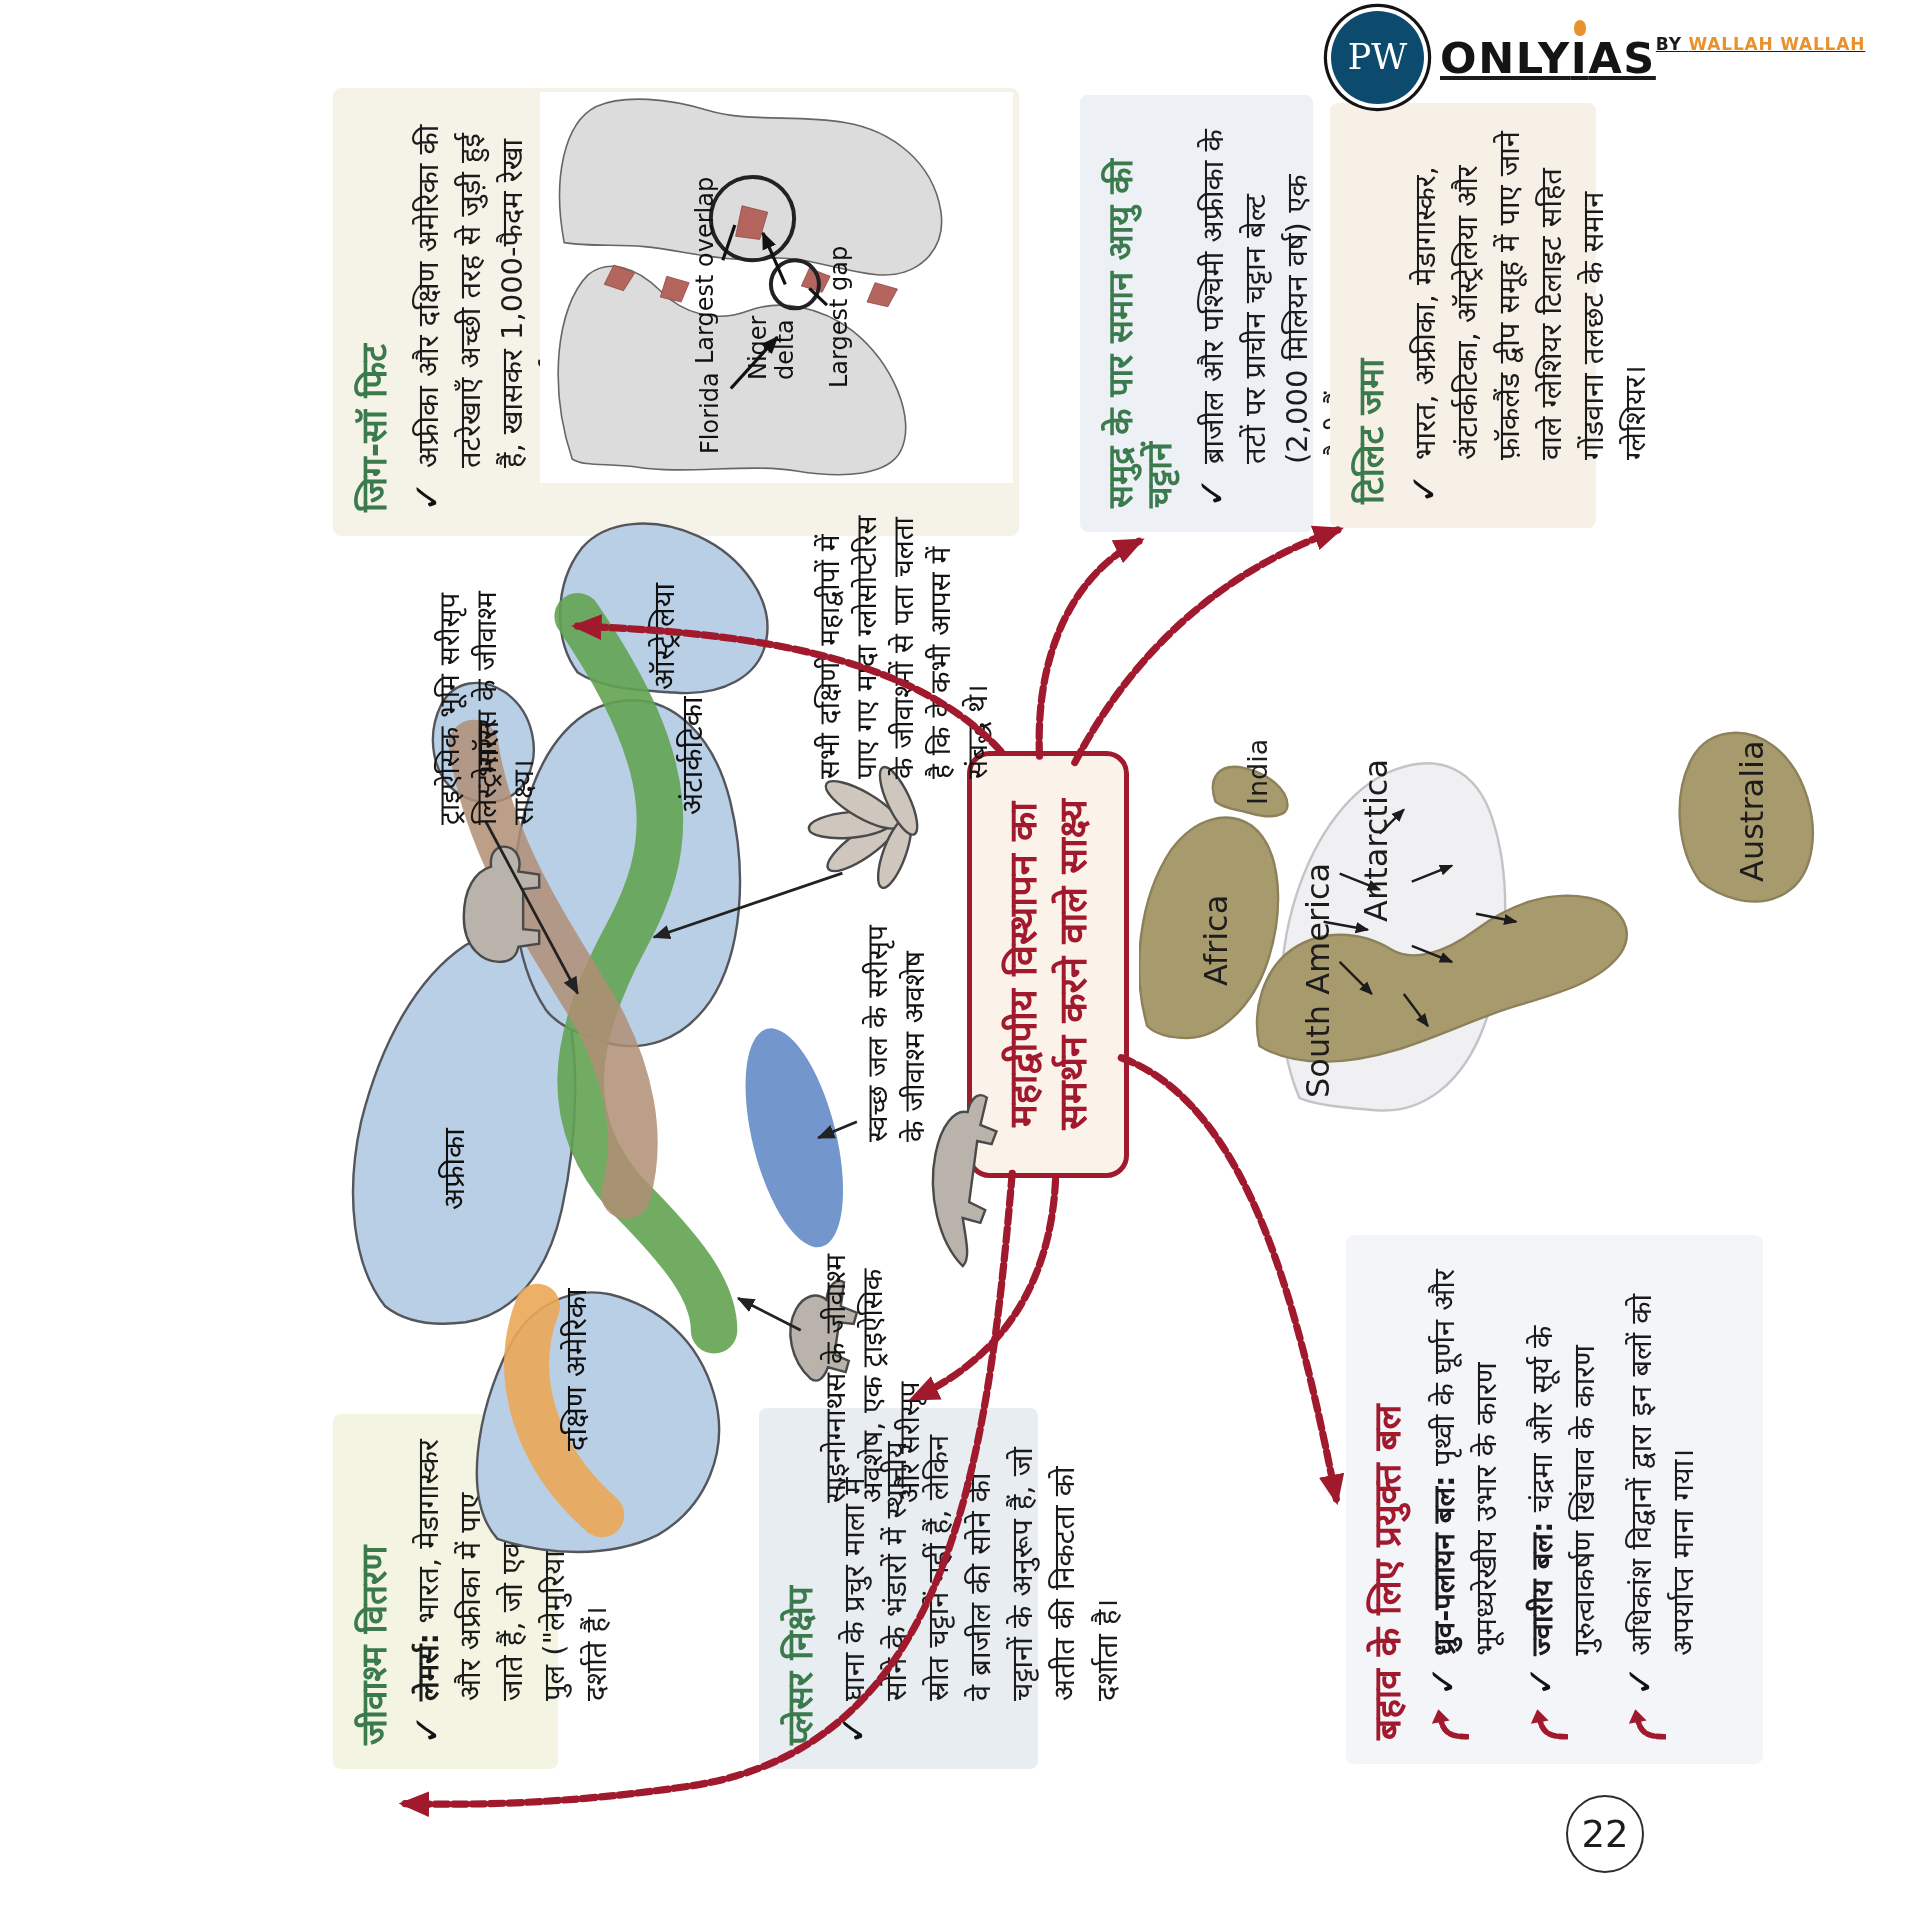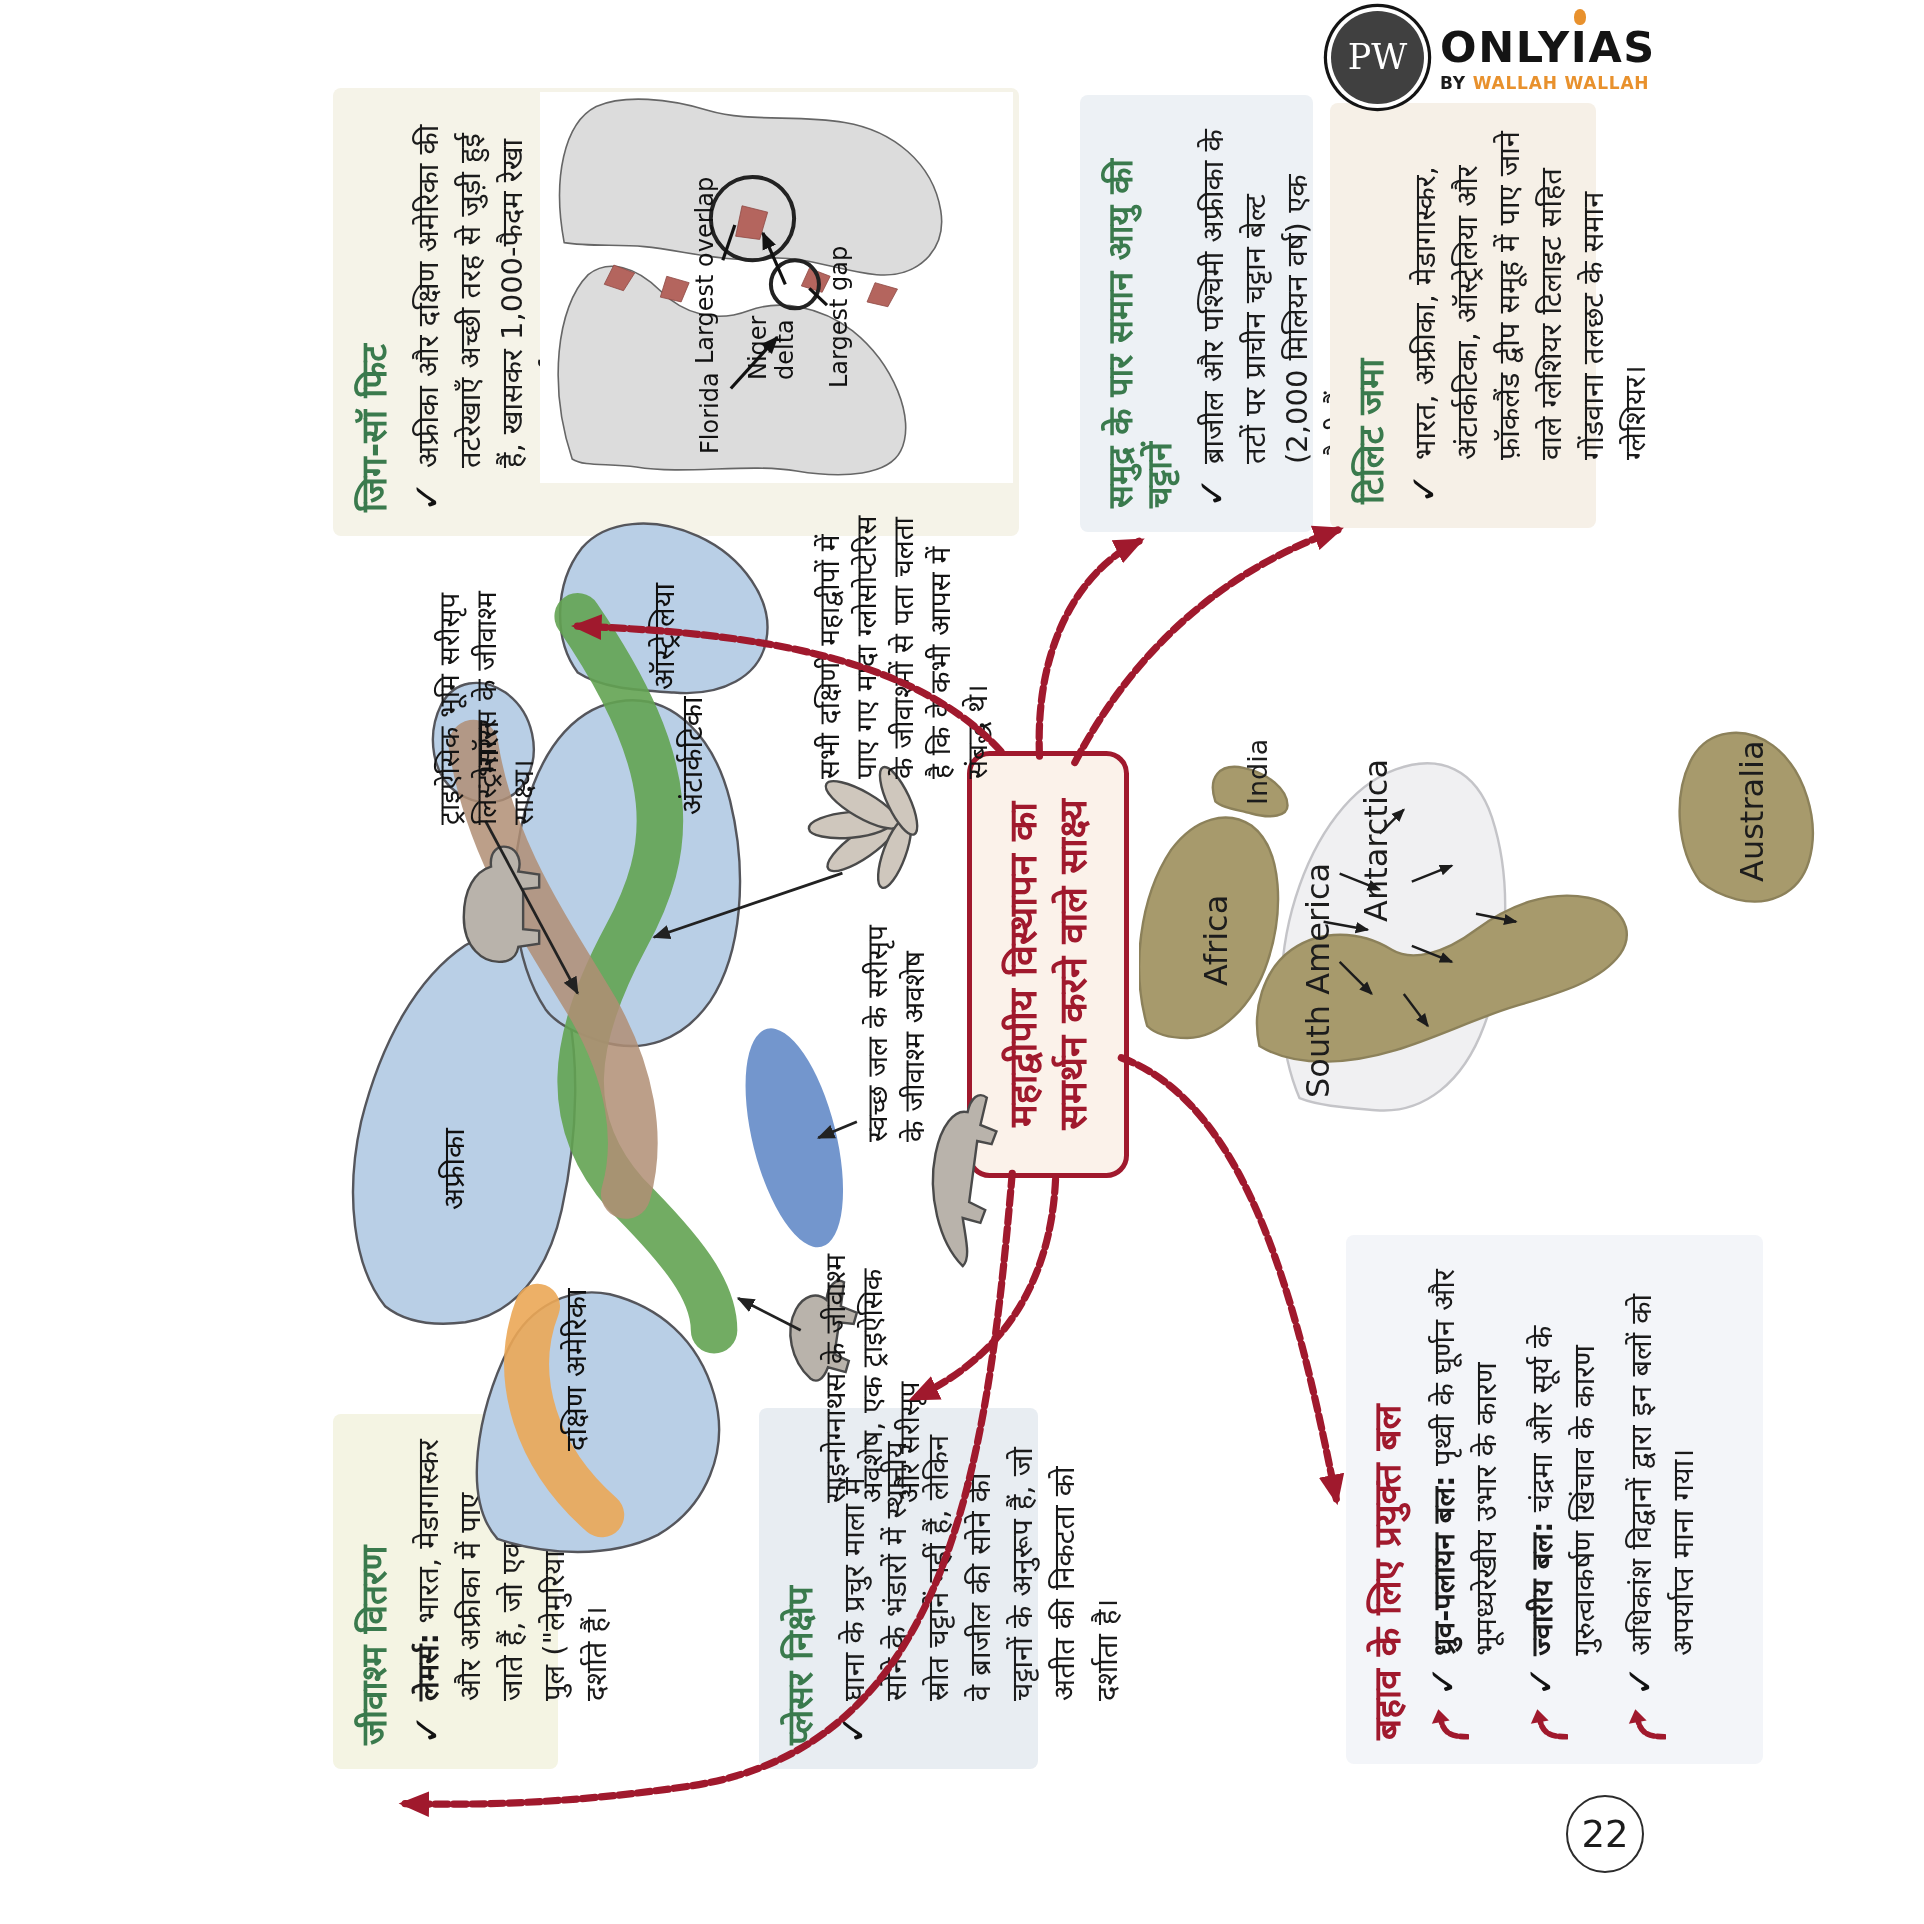--- a/index.html
+++ b/index.html
@@ -38,25 +38,25 @@
   .cont-label{position:absolute;font-size:29px;color:#101010;white-space:nowrap;}
   .g-label{position:absolute;font-size:32px;color:#1c1c1c;white-space:nowrap;}
   .anno{position:absolute;font-size:28px;line-height:1.32;color:#141414;}
   .legend{position:absolute;left:100px;top:561px;display:flex;flex-direction:column;gap:13px;}
   .lg-row{display:flex;align-items:center;gap:13px;font-size:24px;color:#111;}
   .sw{width:34px;height:34px;border:1.6px solid #8a8a8a;box-sizing:border-box;}
   .sw-overlaps{background:#b4655e;}
   .sw-gaps{background:#e5e0d7;}
   
   .logo{position:absolute;left:1331px;top:11.2px;display:flex;align-items:center;gap:16px;}
-  .pw-badge{width:93px;height:93px;background:#404040;border-radius:50%;display:flex;
+  .pw-badge{width:93px;height:93px;background:#0c4a6e;border-radius:50%;display:flex;
             align-items:center;justify-content:center;color:#fff;
             font-family:"DejaVu Serif","Liberation Serif",serif;font-size:35px;line-height:0.9;
             box-shadow:0 0 0 4px #fff,0 0 0 7.2px #141414;}
-  .logo-text{display:flex;flex-direction:column;}
+  .logo-text{display:flex;flex-direction:row;text-decoration:underline;}
   .brand{font-size:43px;font-weight:900;color:#141414;letter-spacing:1.6px;display:flex;}
   .brand .i{position:relative;}
   .brand .i::after{content:"";position:absolute;left:50%;top:-13px;transform:translateX(-50%);
                    width:12px;height:16px;background:#e8912d;border-radius:50% 50% 45% 45%;}
   .tagline{font-size:17px;font-weight:800;letter-spacing:0.8px;margin-top:1.6px;}
   .tagline .tg-brand{color:#e8912d;}
   .pageno{position:absolute;left:1566px;top:1795px;width:74px;height:74px;border:2.4px solid #2c2c2c;
           border-radius:50%;display:flex;align-items:center;justify-content:center;
           font-size:37px;color:#1c1c1c;background:#fff;}
   svg{display:block;}

